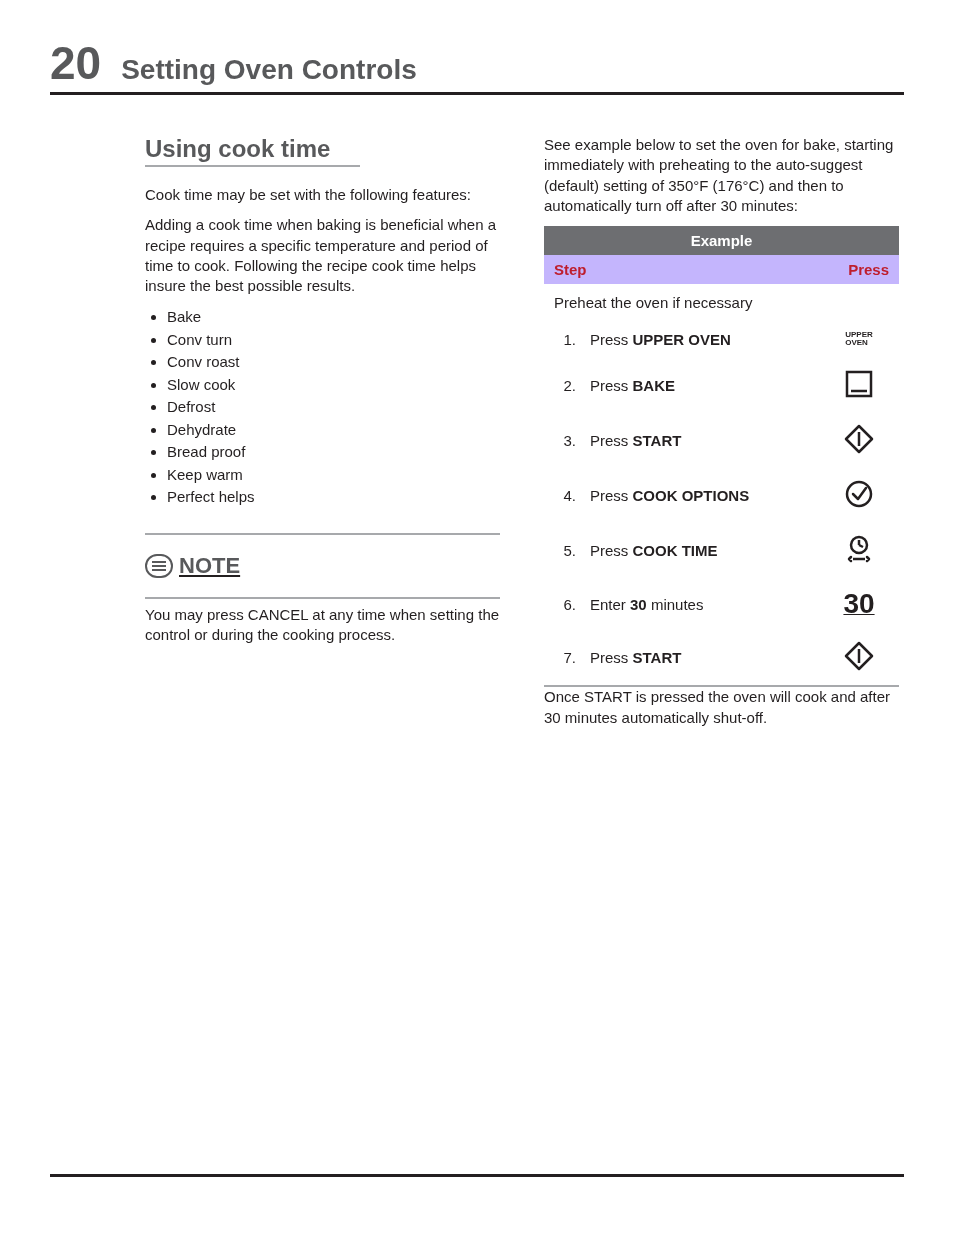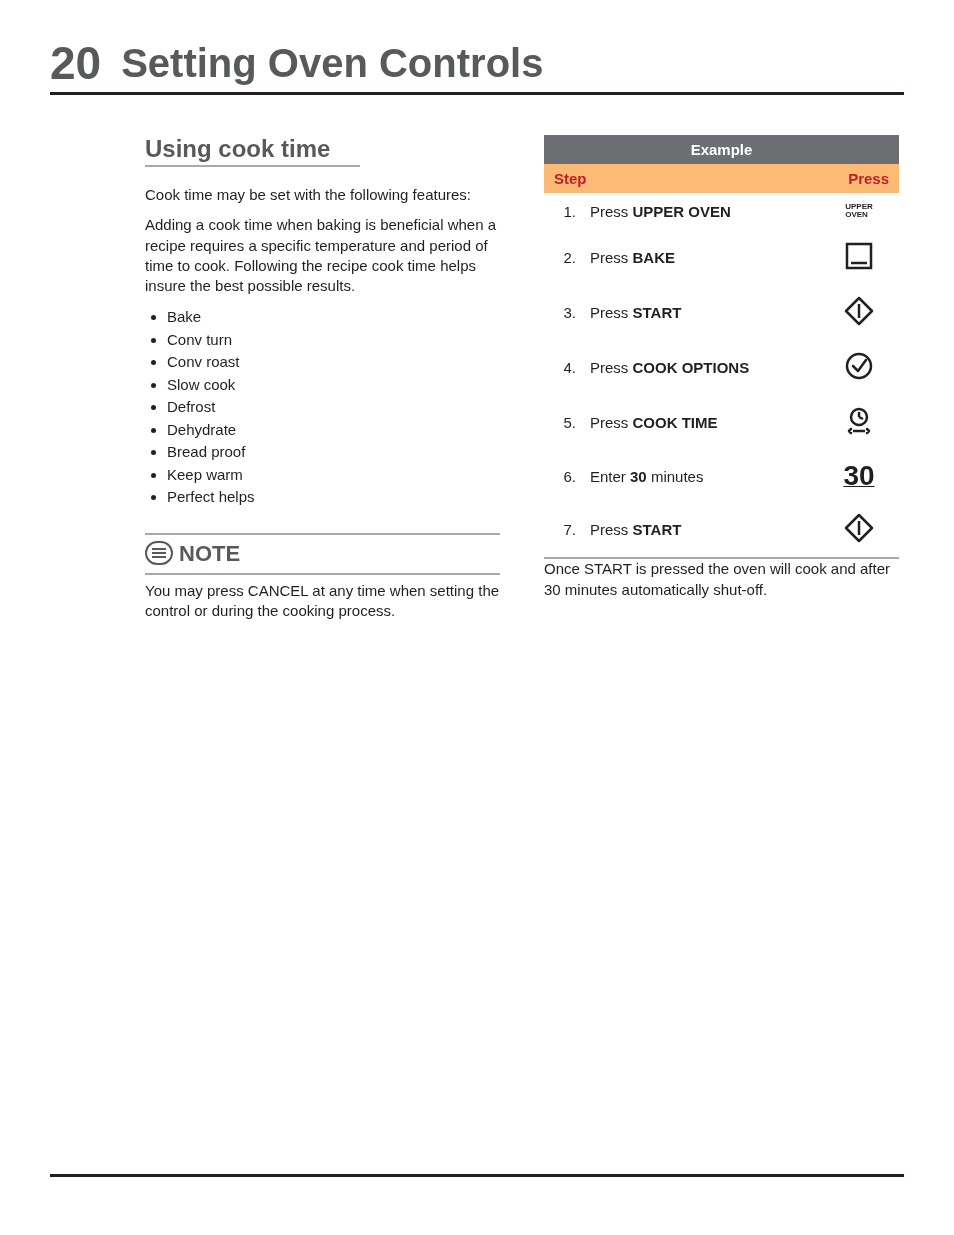--- a/index.html
+++ b/index.html
@@ -24,21 +24,21 @@
     margin-bottom: 40px;
   }
   .page-number {
     font-size: 46px;
     font-weight: bold;
     color: #58595b;
     margin-right: 20px;
     line-height: 1;
   }
   .page-title {
-    font-size: 40px;
+    font-size: 28px;
     font-weight: bold;
     color: #58595b;
     text-align: center;
   }
   .content {
     padding-left: 95px;
     padding-right: 5px;
     display: flex;
     gap: 44px;
   }
@@ -64,24 +64,26 @@
   ul.feature-list {
     margin: 4px 0 24px 0;
     padding-left: 22px;
   }
   ul.feature-list li {
     font-size: 15px;
     line-height: 1.5;
   }
   .note-header {
     display: flex;
+    align-items: center;
     border-top: 2px solid #a7a9ac;
     border-bottom: 2px solid #a7a9ac;
-    padding: 6px 0;
+    padding: 18px 0;
     margin-bottom: 6px;
+    text-decoration: underline;
   }
   .note-icon {
     width: 28px;
     height: 24px;
     margin-right: 6px;
     flex-shrink: 0;
   }
   .note-label {
     font-size: 22px;
     font-weight: bold;
@@ -97,21 +99,21 @@
   }
   .example-table .title-row th {
     background: #6d6e71;
     color: #fff;
     font-weight: bold;
     font-size: 15px;
     text-align: center;
     padding: 6px;
   }
   .example-table .header-row2 td {
-    background: #fdba74;
+    background: #c4b5fd;
     color: #be1e2d;
     font-weight: bold;
     font-size: 15px;
     padding: 6px 10px;
   }
   .example-table .header-row2 .press-head {
     text-align: right;
   }
   .example-table tbody tr td {
     font-size: 15px;
@@ -198,32 +200,36 @@
             <line x1="7" y1="12" x2="21" y2="12" stroke="#58595b" stroke-width="2"></line>
             <line x1="7" y1="16" x2="21" y2="16" stroke="#58595b" stroke-width="2"></line>
           </svg>
         </span>
         <span class="note-label">NOTE</span>
       </div>
       <div class="note-body">You may press CANCEL at any time when setting the control or during the cooking process.</div>
     </div>
 
     <div class="col">
+      <p>See example below to set the oven for bake, starting immediately with preheating to the auto-suggest (default) setting of 350°F (176°C) and then to automatically turn off after 30 minutes:</p>
 
       <table class="example-table">
         <thead>
           <tr class="title-row">
             <th colspan="3">Example</th>
           </tr>
           <tr class="header-row2">
             <td colspan="2">Step</td>
             <td class="press-head">Press</td>
           </tr>
         </thead>
         <tbody id="table-body">
+            <tr>
+              <td colspan="3">Preheat the oven if necessary</td>
+            </tr>
             <tr>
               <td class="num-col">1.</td>
               <td>Press <span class="step-bold">UPPER OVEN</span></td>
               <td class="icon-col"><span class="upper-oven-text">UPPER<br>OVEN</span></td>
             </tr>
             <tr>
               <td class="num-col">2.</td>
               <td>Press <span class="step-bold">BAKE</span></td>
               <td class="icon-col"><span class="press-icon"><svg viewBox="0 0 32 32" width="32" height="32">
                     <use href="#icon-bake"></use>

